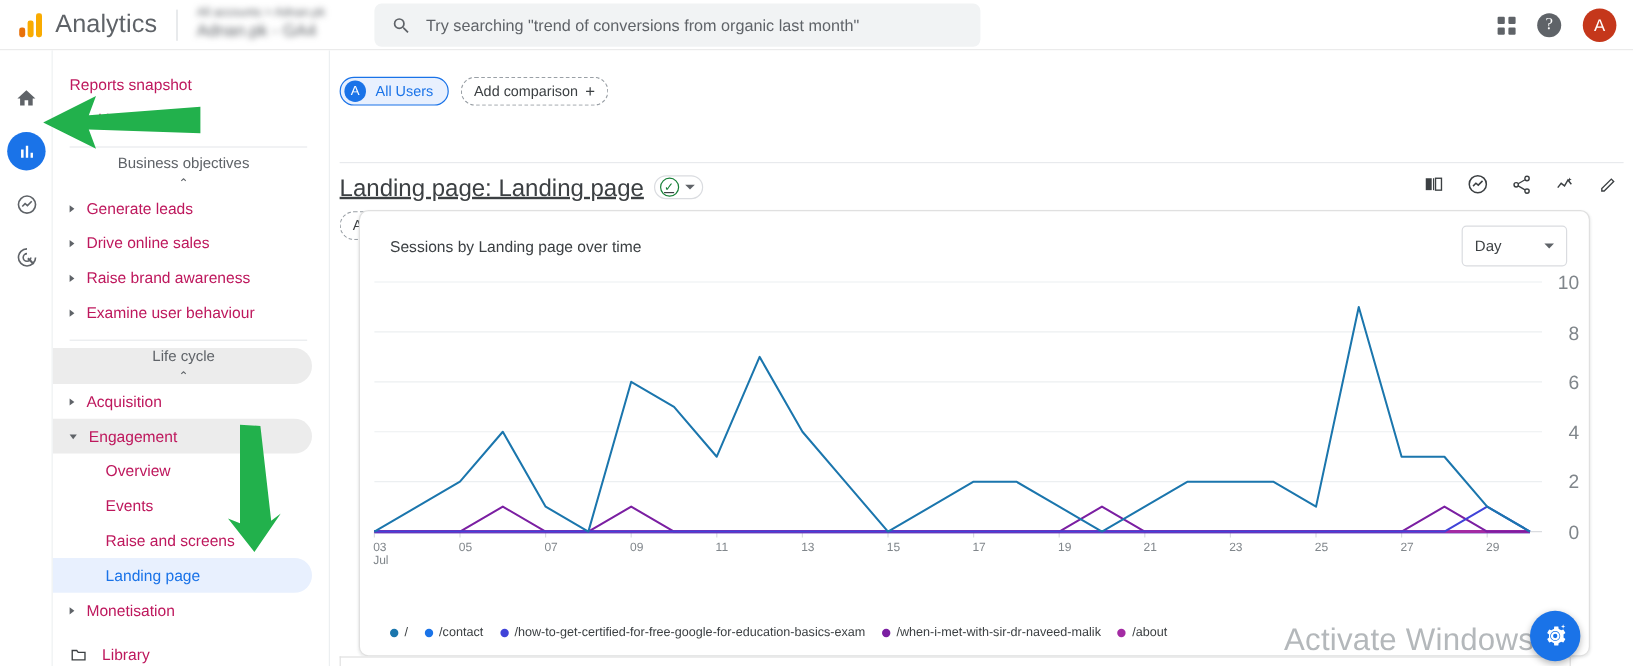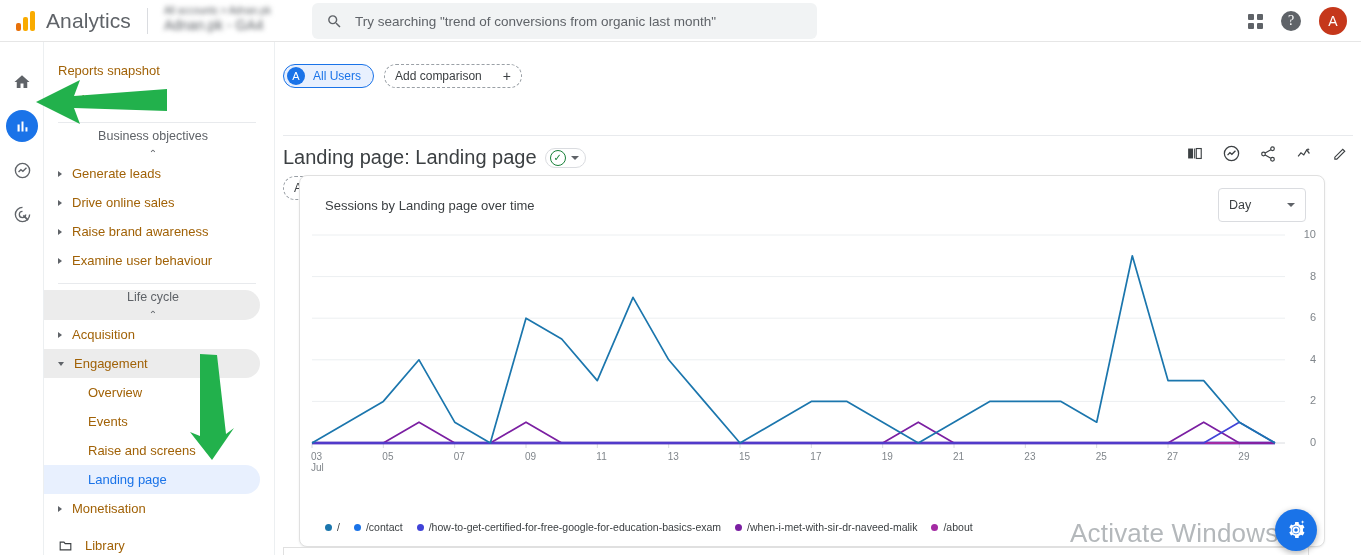--- a/index.html
+++ b/index.html
@@ -90,21 +90,21 @@
   
   .sidebar {
     position: absolute; left: 44px; top: 42px;
     width: 231px; height: 513px;
     background: #fff; border-right: 1px solid #eceff1;
     padding-top: 14px;
     overflow: hidden;
   }
   .snav-item {
     height: 29px; display: flex; align-items: center;
-    padding-left: 14px; font-size: 13px; color: #a16207;
+    padding-left: 14px; font-size: 13px; color: #be185d;
     border-radius: 0 16px 16px 0; margin-right: 14px;
     cursor: pointer; white-space: nowrap;
   }
   .snav-item.sel { background: #e8f0fe; color: #1a73e8; }
   .snav-item.shade { background: #ececec; }
   .snav-head {
     height: 30px; display: flex; align-items: center;
     padding-left: 14px; font-size: 12.5px; color: #5f6368;
     border-radius: 0 16px 16px 0; margin-right: 14px;
     justify-content: space-between; padding-right: 12px; cursor: pointer; flex-direction: column;
@@ -121,37 +121,37 @@
 
   .chips { position: absolute; left: 8px; top: 22px; display: flex; align-items: center; gap: 10px; }
   .chip-users {
     display: flex; align-items: center; gap: 8px;
     height: 24px; padding: 0 12px 0 3px;
     border: 1px solid #1a73e8; border-radius: 12px;
     background: #e8f0fe; color: #1a73e8; font-size: 12px; cursor: pointer;
   }
   .chip-users .dot { width: 18px; height: 18px; border-radius: 50%; background: #1a73e8; color: #fff; font-size: 11px; display: flex; align-items: center; justify-content: center; }
   .chip-dashed {
-    display: flex; align-items: center; gap: 21px;
+    display: flex; align-items: center; gap: 6px;
     height: 24px; padding: 0 10px;
     border: 1px dashed #9aa0a6; border-radius: 12px;
     color: #3c4043; font-size: 12px; background: #fff; cursor: pointer;
   }
   .daterange {
     position: absolute; right: 14px; top: 24px;
     display: flex; align-items: center; gap: 8px; font-size: 12px; color: #3c4043; cursor: pointer;
   }
   .dr-pill { background: #f1f3f4; padding: 2px 6px; border-radius: 3px; }
   .tri-d { width: 0; height: 0; border-top: 4px solid #5f6368; border-left: 4px solid transparent; border-right: 4px solid transparent; }
 
   .hdr-rule { position: absolute; left: 8px; top: 93px; width: 1070px; height: 1px; background: #e8eaed; }
 
   .page-title {
     position: absolute; left: 8px; top: 104px;
-    font-size: 20px; color: #3c4043; display: flex; align-items: center; gap: 8px;
+    font-size: 20px; color: #3c4043; display: flex; align-items: flex-start; gap: 8px; text-decoration: underline;
   }
   .badge-drop {
     display: flex; align-items: center; gap: 5px;
     border: 1px solid #dadce0; border-radius: 12px;
     padding: 1px 6px 1px 4px; cursor: pointer; background: #fff;
   }
   .check-circ {
     width: 16px; height: 16px; border-radius: 50%;
     border: 1.6px solid #188038; color: #188038;
     font-size: 10px; display: flex; align-items: center; justify-content: center;
@@ -171,21 +171,21 @@
   }
   .card-title { position: absolute; left: 25px; top: 22px; font-size: 13px; color: #3c4043; }
   .gran-select {
     position: absolute; right: 18px; top: 12px;
     width: 88px; height: 33px;
     border: 1px solid #dadce0; border-radius: 4px;
     display: flex; align-items: center; justify-content: space-between;
     padding: 16px 10px; font-size: 12.5px; color: #3c4043; cursor: pointer; background: #fff;
   }
   .plot { position: absolute; left: 0; top: 55px; width: 1026px; height: 260px; }
-  .ylab { position: absolute; right: 10px; font-size: 11px; color: #80868b; }
+  .ylab { position: absolute; right: 10px; font-size: 16px; color: #80868b; }
   .legend {
     position: absolute; left: 25px; top: 345px;
     display: flex; align-items: center; gap: 0px; font-size: 10.5px; color: #3c4043;
     white-space: nowrap;
   }
   .lg { display: flex; align-items: center; gap: 5px; margin-right: 14px; cursor: pointer; }
   .lg .ld { width: 7px; height: 7px; border-radius: 50%; flex: none; }
 
   
   .tbl { position: absolute; left: 8px; top: 505px; width: 1026px; height: 50px; border-top: 1px solid #e0e0e0;

